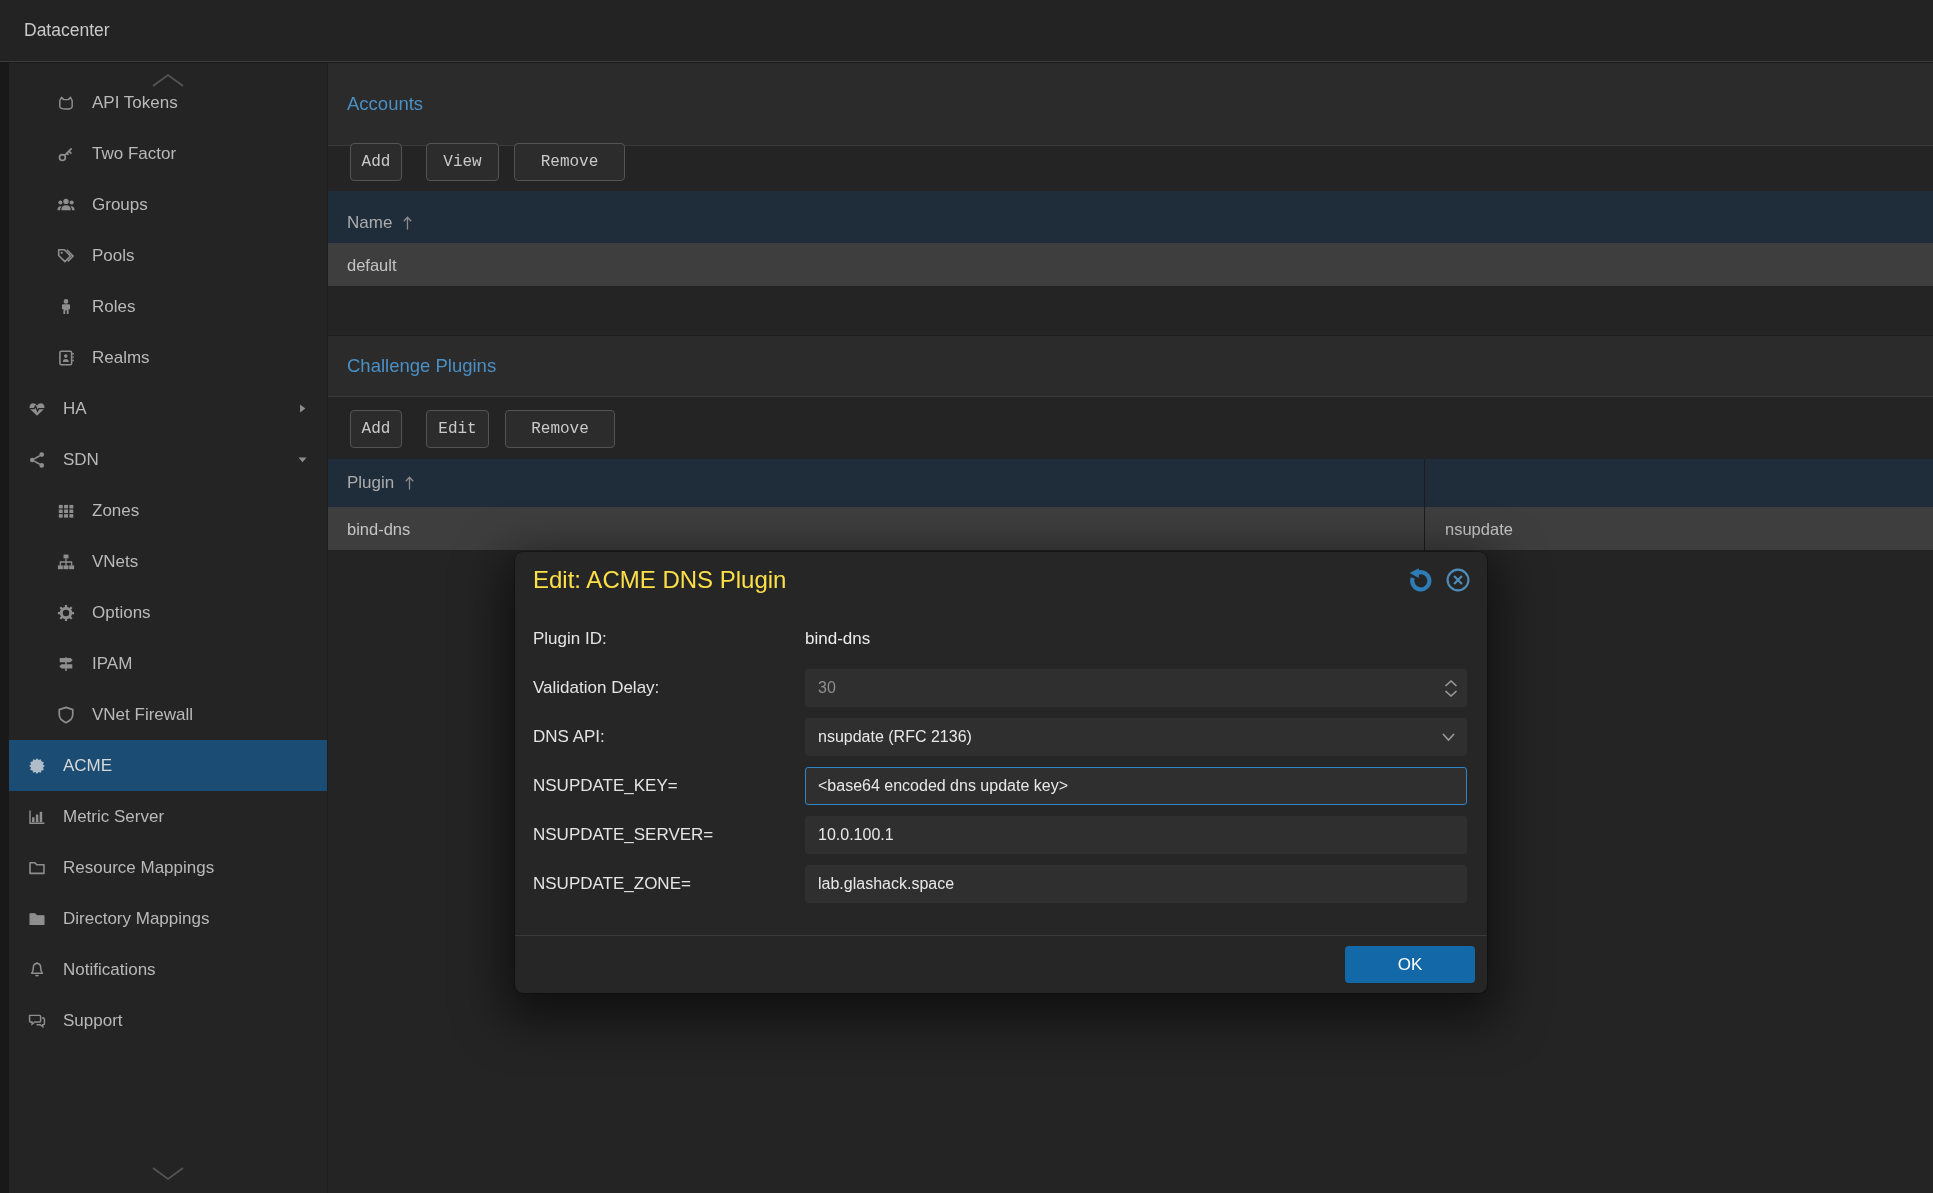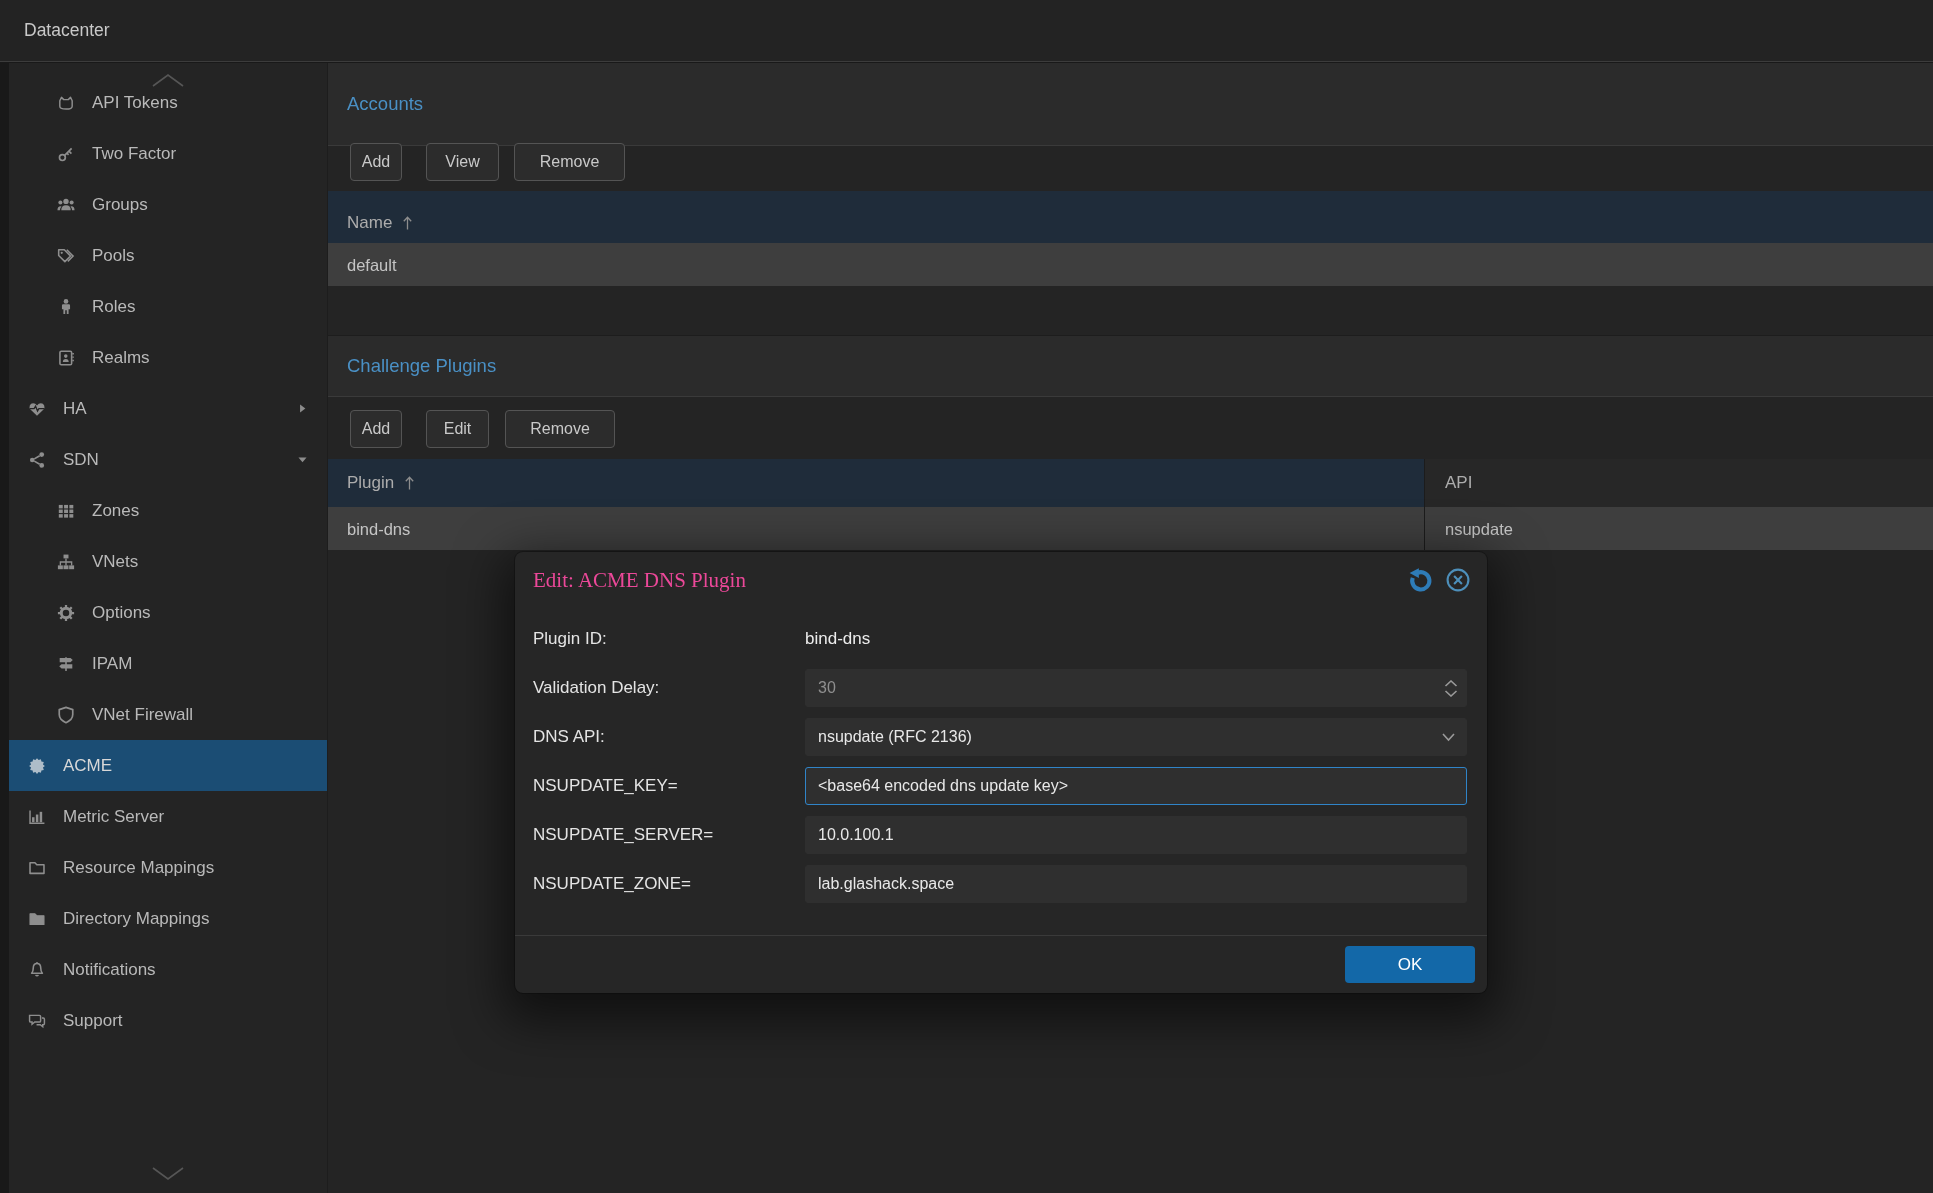--- a/index.html
+++ b/index.html
@@ -24,21 +24,21 @@
   .expander{margin-left:auto;margin-right:18px;width:13px;height:13px;color:#8d8d8d;display:flex;}
   .expander svg{width:13px;height:13px;}
   .scroll-ind{position:absolute;left:0;right:0;height:33px;background:#242424;display:flex;align-items:center;justify-content:center;z-index:3;}
   .scroll-ind.top{top:0;}
   .scroll-ind.bottom{bottom:0;height:38px;}
   .scroll-ind svg{width:46px;height:20px;stroke:#565656;fill:none;stroke-width:1.6;}
   
   .content{position:absolute;left:327px;top:63px;right:0;bottom:0;background:#242424;border-left:1px solid #1d1d1d;box-sizing:border-box;}
   .sect-head{position:absolute;left:0;right:0;background:#2b2b2b;border-bottom:1px solid #3a3a3a;box-sizing:border-box;}
   .sect-head .sect-title{position:absolute;left:19px;top:50%;transform:translateY(-50%);font-size:18.5px;color:#4a90c5;}
-  .toolbar-btn{position:absolute;height:38px;background:#2c2c2c;border:1px solid #545454;border-radius:4px;color:#c9c9c9;font-size:16px;font-family:Liberation Sans, sans-serif;display:flex;align-items:center;justify-content:center;cursor:pointer;box-sizing:border-box;}
+  .toolbar-btn{position:absolute;height:38px;background:#2c2c2c;border:1px solid #545454;border-radius:4px;color:#c9c9c9;font-size:16px;font-family:Liberation Mono, monospace;display:flex;align-items:center;justify-content:center;cursor:pointer;box-sizing:border-box;}
   .grid-head{position:absolute;left:0;right:0;background:#1f2c3a;}
   .grid-head .hcell{position:absolute;top:0;bottom:0;display:flex;align-items:center;color:#acacac;font-size:17px;cursor:pointer;}
   .sort-arrow{width:13px;height:16px;margin-left:9px;}
   .sort-arrow path{stroke:#8d8d8d;stroke-width:1.3;fill:none;}
   .grid-row{position:absolute;left:0;right:0;background:#3e3e3e;color:#c4c4c4;font-size:16.5px;cursor:pointer;}
   .grid-row .rcell{position:absolute;top:50%;transform:translateY(-50%);}
   
   .s1-head{top:0;height:83px;}
   .s1-toolbar{position:absolute;left:0;right:0;top:67px;height:61px;}
   .s1-grid-head{top:128px;height:64px;}
@@ -47,21 +47,21 @@
   .s2-head{top:272px;height:62px;border-top:1px solid #1d1d1d;}
   .s2-toolbar{position:absolute;left:0;right:0;top:334px;height:62px;}
   .s2-grid-head{top:396px;height:48px;}
   .s2-row{top:444px;height:43px;}
   .api-col-divider{position:absolute;top:396px;height:91px;left:1096px;width:1px;background:#1c1c1c;z-index:1;}
   .hcell.api-cell{background:#272727;left:1097px;right:0;}
   
   .modal{position:absolute;left:515px;top:552px;width:972px;height:441px;background:#262626;border-radius:8px;z-index:10;
          box-shadow:0 16px 48px 12px rgba(0,0,0,0.55),0 0 0 1px #1b1b1b;}
   .modal-header{display:flex;align-items:center;height:48px;padding:4px 16px 0 18px;}
-  .modal-title{flex:1;font-size:21px;color:#ec4899;font-family:Liberation Serif, serif;}
+  .modal-title{flex:1;font-size:24px;color:#fde047;}
   .tool-ico{width:27px;height:27px;cursor:pointer;display:flex;align-items:center;justify-content:center;}
   .tool-ico svg{width:26px;height:26px;}
   .undo-ico{color:#2e7cb8;margin-right:11px;}
   .close-ico{color:#4d8fba;}
   .modal-body{padding:16px 20px 0 18px;}
   .frow{display:flex;align-items:center;height:38px;margin-bottom:11px;}
   .flabel{width:272px;flex-shrink:0;color:#e4e4e4;font-size:17px;}
   .fstatic{color:#ececec;font-size:17px;}
   .field{flex:1;height:38px;background:#2f2f2f;border:1px solid #2f2f2f;border-radius:3px;box-sizing:border-box;
          display:flex;align-items:center;padding:0 10px 0 12px;font-size:16px;color:#e8e8e8;position:relative;}
@@ -299,23 +299,20 @@
 
   <div class="sect-head s2-head">
     <span class="sect-title">Challenge Plugins</span>
   </div>
   <div class="s2-toolbar">
     <button class="toolbar-btn" style="left:22px;top:13px;width:52px;">Add</button>
     <button class="toolbar-btn" style="left:98px;top:13px;width:63px;">Edit</button>
     <button class="toolbar-btn" style="left:177px;top:13px;width:110px;">Remove</button>
   </div>
   <div class="grid-head s2-grid-head">
-    <div class="hcell api-cell">
-      <span style="margin-left:20px;">API</span>
-    </div>
     <div class="hcell" style="left:19px;">
       <span>Plugin</span>
       <svg class="sort-arrow" viewBox="0 0 13 16">
           <path d="M6.5 14.5 V3 M2.8 6.2 L6.5 2.2 L10.2 6.2"></path>
         </svg>
     </div>
   </div>
   <div class="api-col-divider"></div>
   <div class="grid-row s2-row">
     <span class="rcell" style="left:19px;">bind-dns</span>

